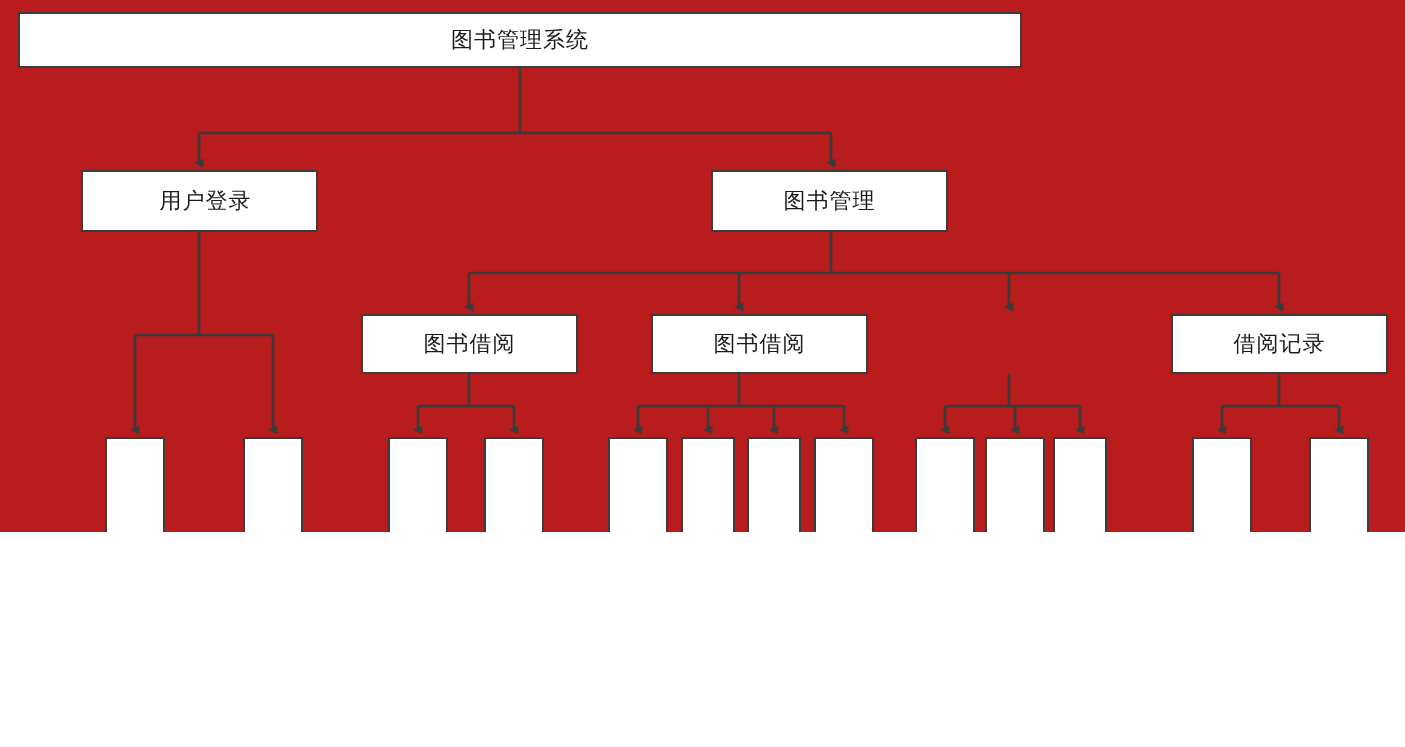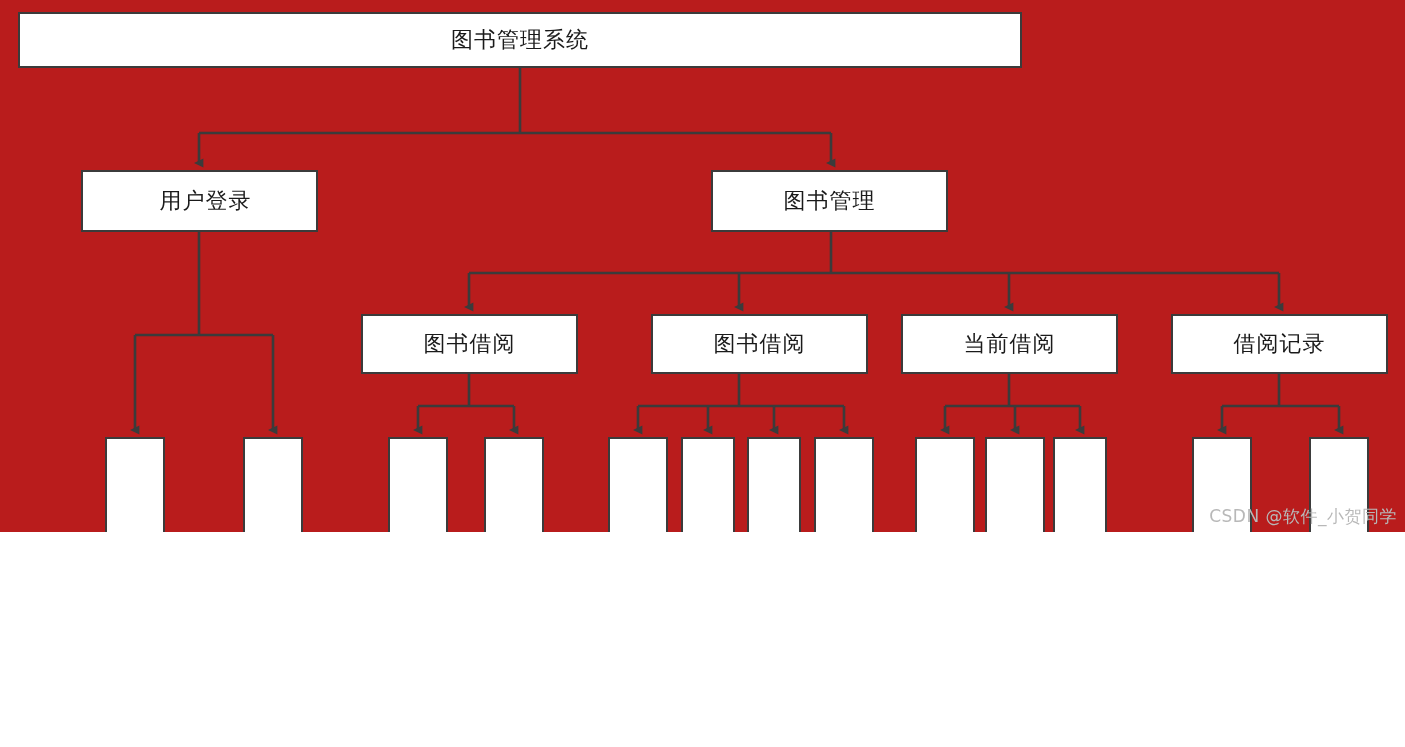--- a/index.html
+++ b/index.html
@@ -135,23 +135,20 @@
   <div class="node horiz" style="left:711px;top:170px;width:237px;height:62px;align-items:center;">
     <span class="lbl">图书管理</span>
   </div>
 
   <div class="node horiz" style="left:361px;top:314px;width:217px;height:60px;">
     <span class="lbl">图书借阅</span>
   </div>
   <div class="node horiz" style="left:631px;top:314px;width:217px;height:60px;margin-left:20px;">
     <span class="lbl">图书借阅</span>
   </div>
-  <div class="node horiz" style="left:901px;top:314px;width:217px;height:60px;">
-    <span class="lbl">当前借阅</span>
-  </div>
   <div class="node horiz" style="left:1171px;top:314px;width:217px;height:60px;">
     <span class="lbl">借阅记录</span>
   </div>
 
   <div class="node vert centered" style="left:105px;top:437px;width:60px;height:298px;">
     <span class="lbl">用户登录</span>
   </div>
   <div class="node vert centered" style="left:243px;top:437px;width:60px;height:298px;">
     <span class="lbl">注销登录</span>
   </div>
@@ -186,14 +183,13 @@
     <span class="lbl">确认归还（管理员）</span>
   </div>
 
   <div class="node vert centered" style="left:1192px;top:437px;width:60px;height:298px;">
     <span class="lbl">新增借阅记录</span>
   </div>
   <div class="node vert centered" style="left:1309px;top:437px;width:60px;height:298px;">
     <span class="lbl">查询借阅记录</span>
   </div>
 
-  <div class="watermark">CSDN @软件_小贺同学</div>
 </div>
 
 </body></html>

